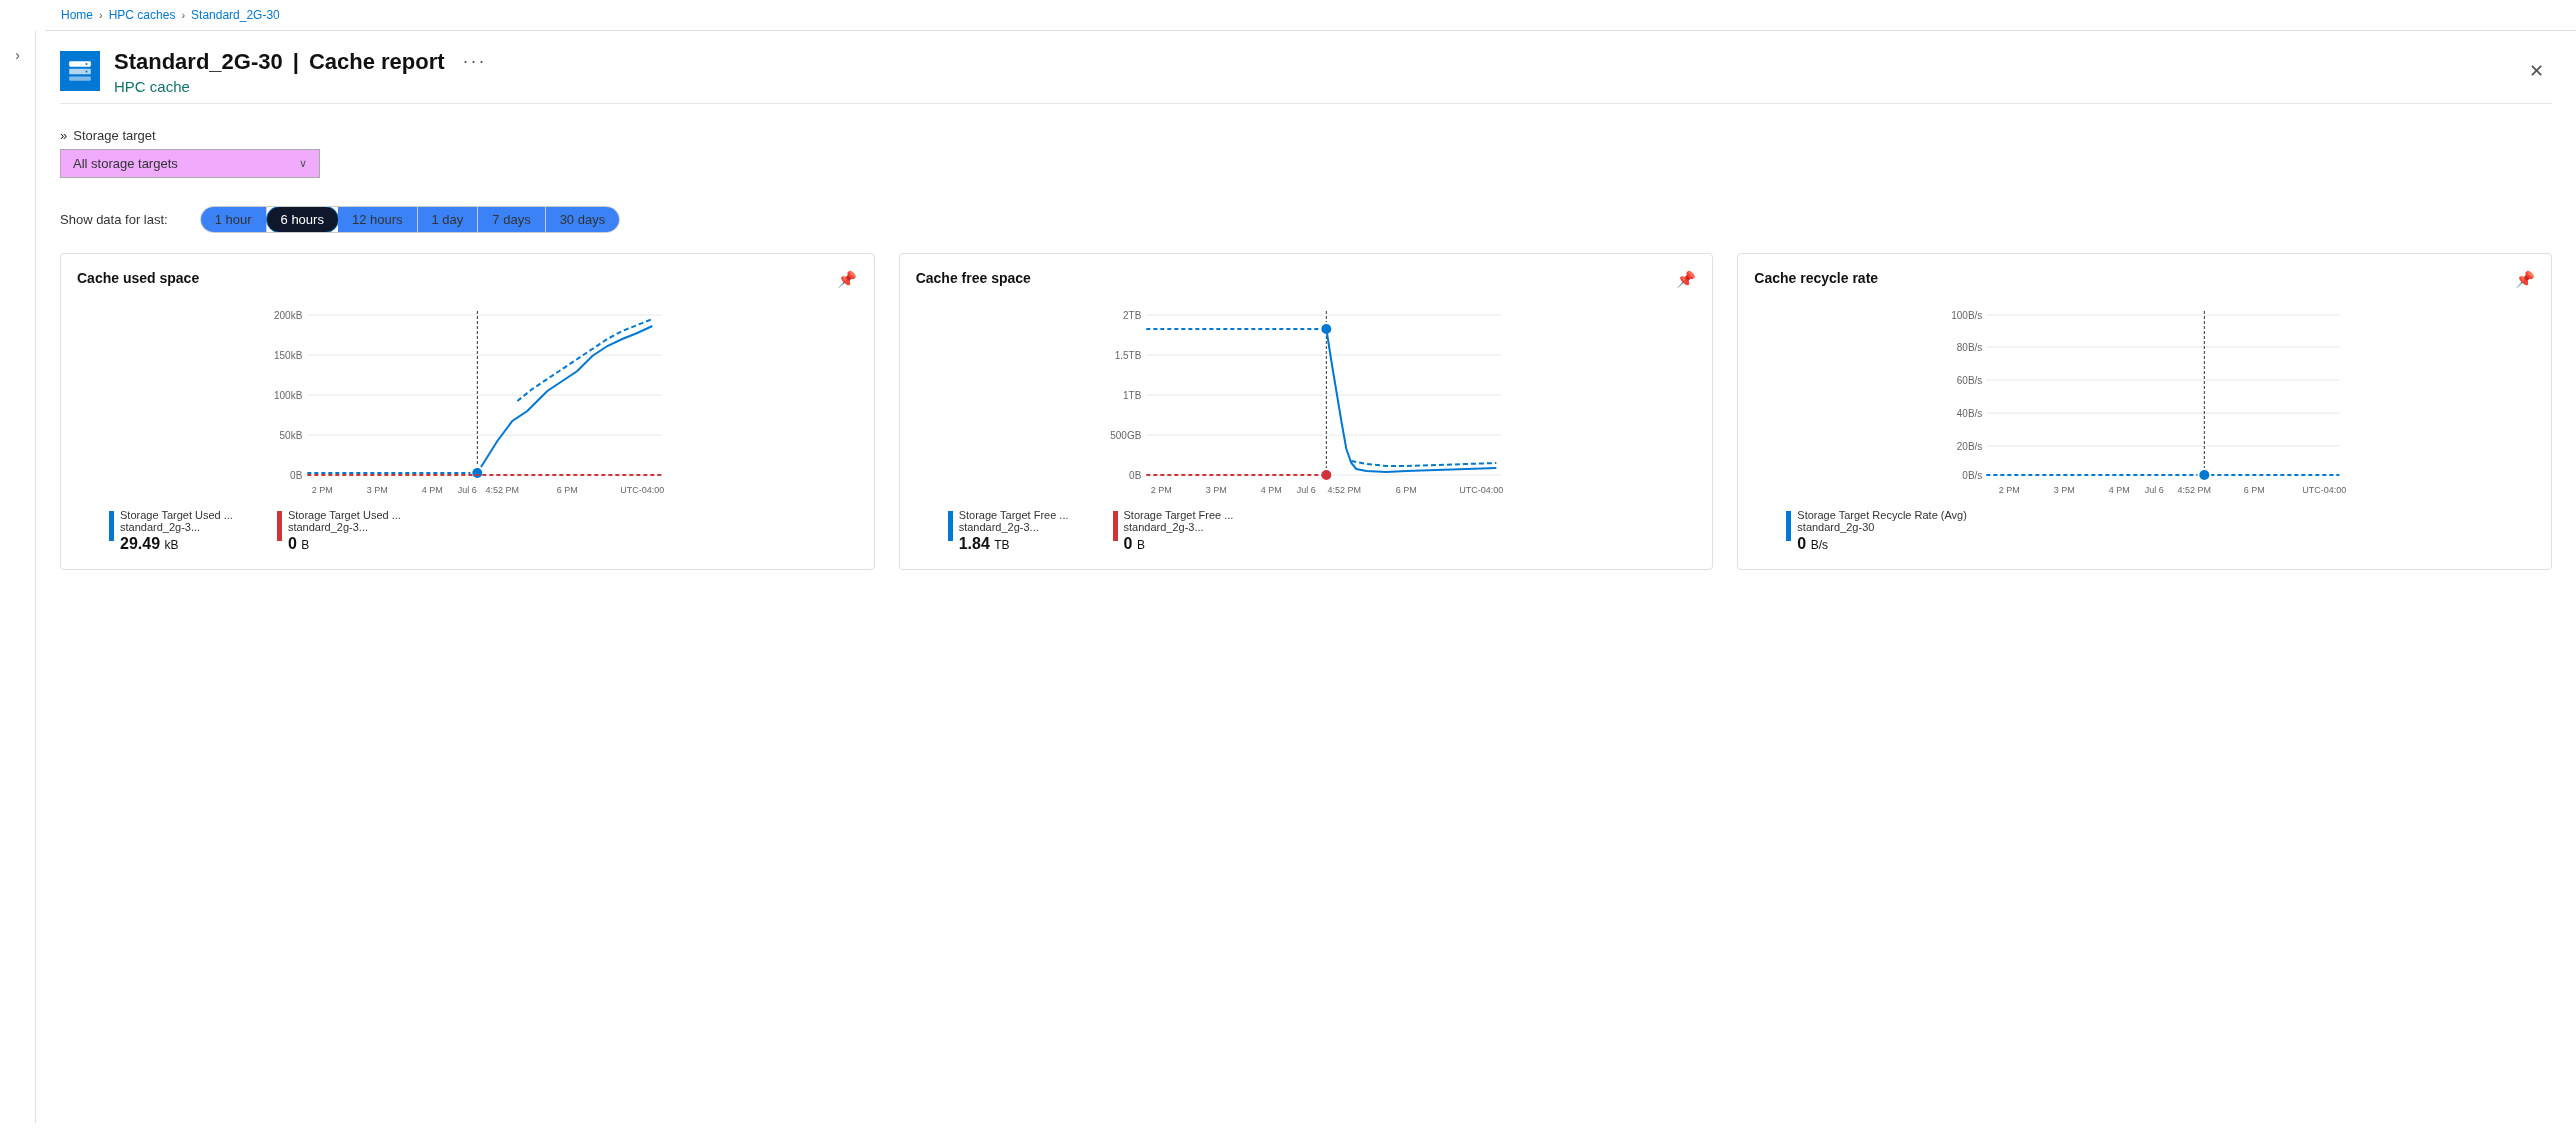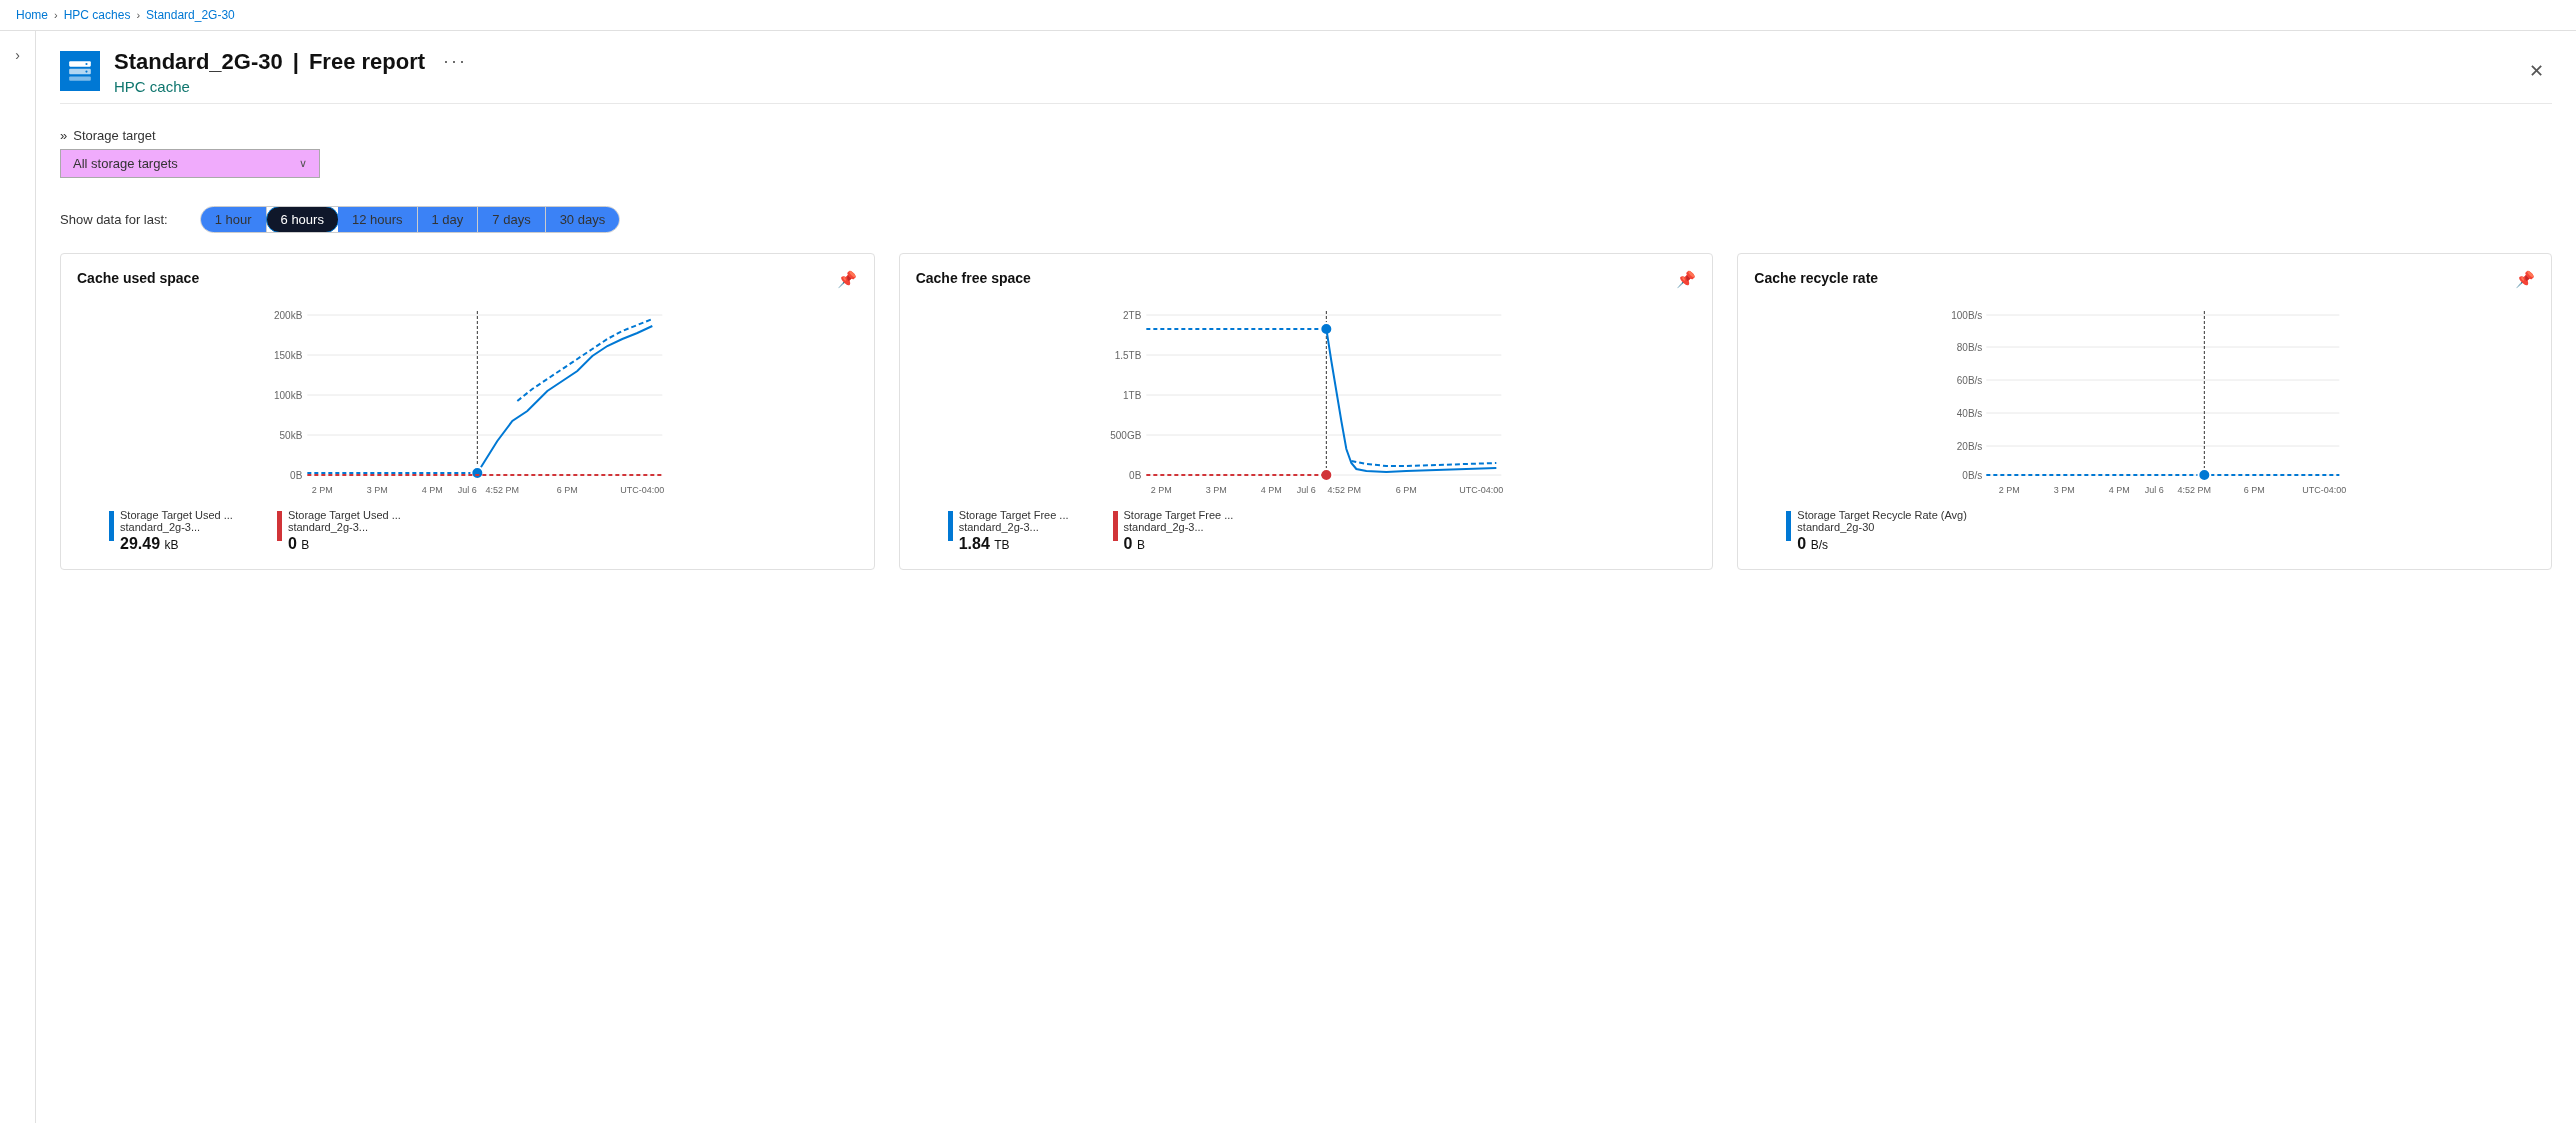--- a/index.html
+++ b/index.html
@@ -1,18 +1,18 @@
 <!DOCTYPE html>
 <html><head>
   <meta charset="utf-8">
   <style>
     * { box-sizing: border-box; margin: 0; padding: 0; }
     body { font-family: 'Segoe UI', Arial, sans-serif; background: #fff; color: #333; font-size: 13px; overflow-x: hidden; }
     
-    .top-bar { display: flex; align-items: center; padding: 8px 16px; border-bottom: 1px solid #e0e0e0; background: #fff; }
+    .top-bar { display: flex; align-items: center; padding: 8px 16px; border-bottom: 1px solid #e0e0e0; background: #fff; margin-left: 45px; }
     .breadcrumb { display: flex; align-items: center; gap: 6px; font-size: 12px; color: #0078d4; }
     .breadcrumb span { cursor: pointer; }
     .breadcrumb .sep { color: #555; font-size: 11px; }
     
     .main-content { display: flex; height: calc(100vh - 36px); }
     
     .sidebar-toggle { width: 36px; border-right: 1px solid #e0e0e0; display: flex; flex-direction: column; align-items: center; padding-top: 12px; }
     .chevron-btn { background: none; border: none; cursor: pointer; color: #555; font-size: 14px; padding: 4px; }
     
     .content-area { flex: 1; padding: 0 24px 24px; overflow-y: auto; }
@@ -85,21 +85,21 @@
           <rect x="2" y="10" width="20" height="5" rx="1" fill="white" opacity="0.7"></rect>
           <rect x="2" y="17" width="20" height="4" rx="1" fill="white" opacity="0.5"></rect>
           <circle cx="18" cy="5.5" r="1" fill="#0078d4"></circle>
           <circle cx="18" cy="12.5" r="1" fill="#0078d4"></circle>
         </svg>
       </div>
       <div class="page-title-group">
         <div class="page-title">
           <span>Standard_2G-30</span>
           <span> | </span>
-          <span>Free report</span>
+          <span>Cache report</span>
           <button class="more-btn">···</button>
         </div>
         <div class="page-subtitle">HPC cache</div>
       </div>
       <button class="close-btn">✕</button>
     </div>
 
     <div class="filter-section">
       <div class="filter-label">
         <span>»</span>

